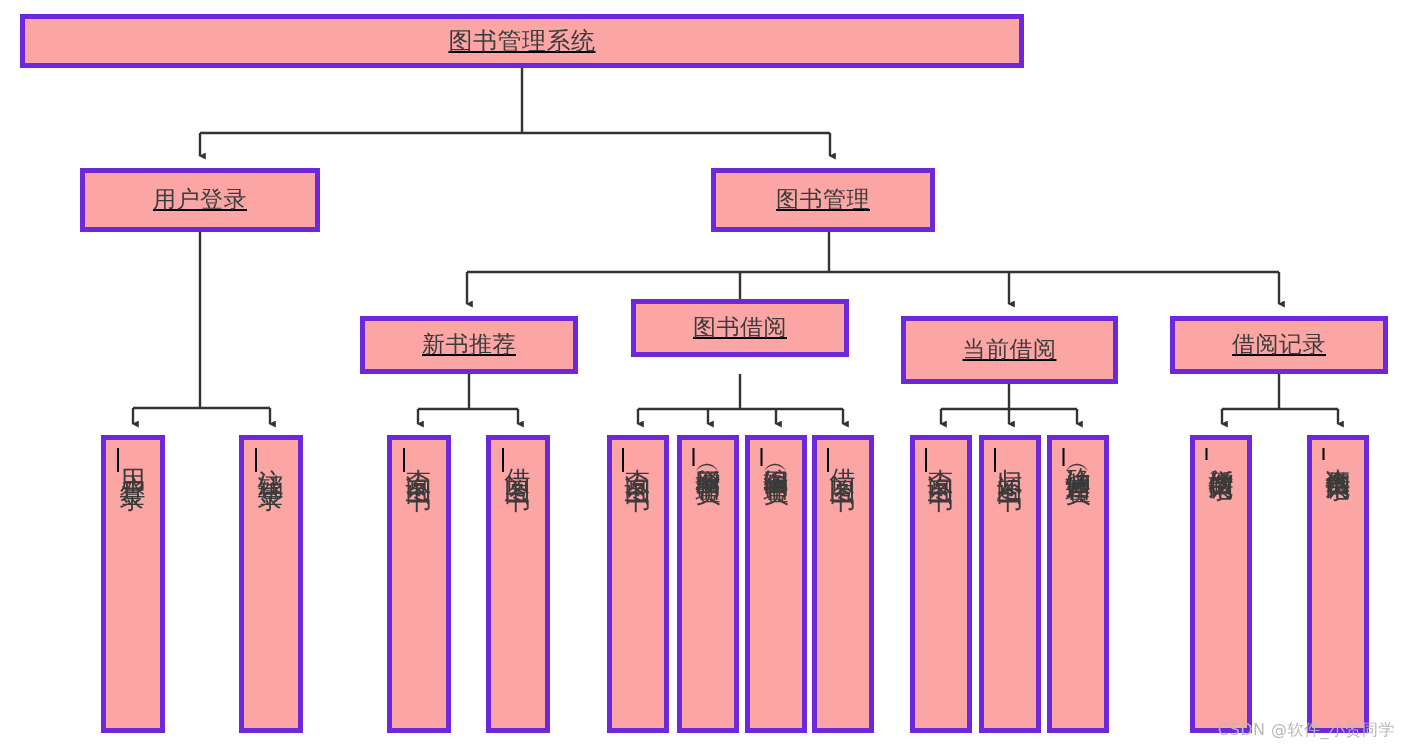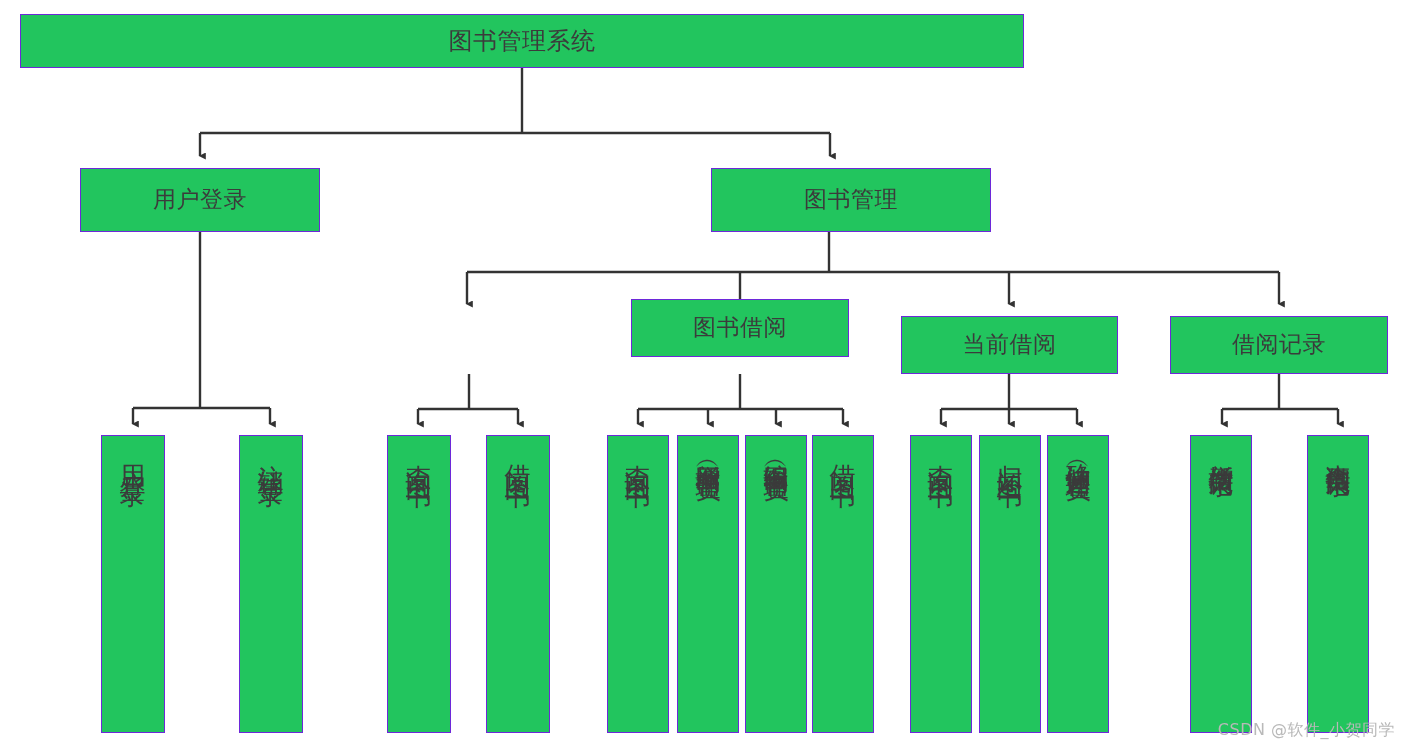--- a/index.html
+++ b/index.html
@@ -23,26 +23,27 @@
     position: absolute;
     left: 0;
     top: 0;
     width: 1405px;
     height: 747px;
     pointer-events: none;
   }
   .node {
     position: absolute;
     box-sizing: border-box;
-    background: #22c55e;
-    border: 1px solid #6d28d9;
+    background: #fca5a5;
+    border: 5px solid #6d28d9;
     display: flex;
     align-items: center;
     justify-content: center;
     z-index: 2;
+    text-decoration: underline;
   }
   .node .label {
     color: #3b3b3b;
     text-align: center;
     line-height: 1.18;
     letter-spacing: 0.5px;
     white-space: nowrap;
   }
   
   .node.horiz .label {
@@ -139,30 +140,33 @@
   </svg>
 
   <div class="node horiz root" style="left:20px; top:14px; width:1004px; height:54px;">
     <span class="label">图书管理系统</span>
   </div>
 
   <div class="node horiz" style="left:80px; top:168px; width:240px; height:64px;">
     <span class="label">用户登录</span>
   </div>
 
-  <div class="node horiz" style="left:711px; top:168px; width:280px; height:64px;">
+  <div class="node horiz" style="left:711px; top:168px; width:224px; height:64px;">
     <span class="label">图书管理</span>
   </div>
 
+  <div class="node horiz" style="left:360px; top:316px; width:218px; height:58px;">
+    <span class="label">新书推荐</span>
+  </div>
 
   <div class="node horiz" style="left:631px; top:299px; width:218px; height:58px;">
     <span class="label">图书借阅</span>
   </div>
 
-  <div class="node horiz" style="left:901px; top:316px; width:217px; height:58px;">
+  <div class="node horiz" style="left:901px; top:316px; width:217px; height:68px;">
     <span class="label">当前借阅</span>
   </div>
 
   <div class="node horiz" style="left:1170px; top:316px; width:218px; height:58px;">
     <span class="label">借阅记录</span>
   </div>
 
   <div class="node vert" style="left:101px; top:435px; width:64px; height:298px;">
     <span class="label">用户登录</span>
   </div>

